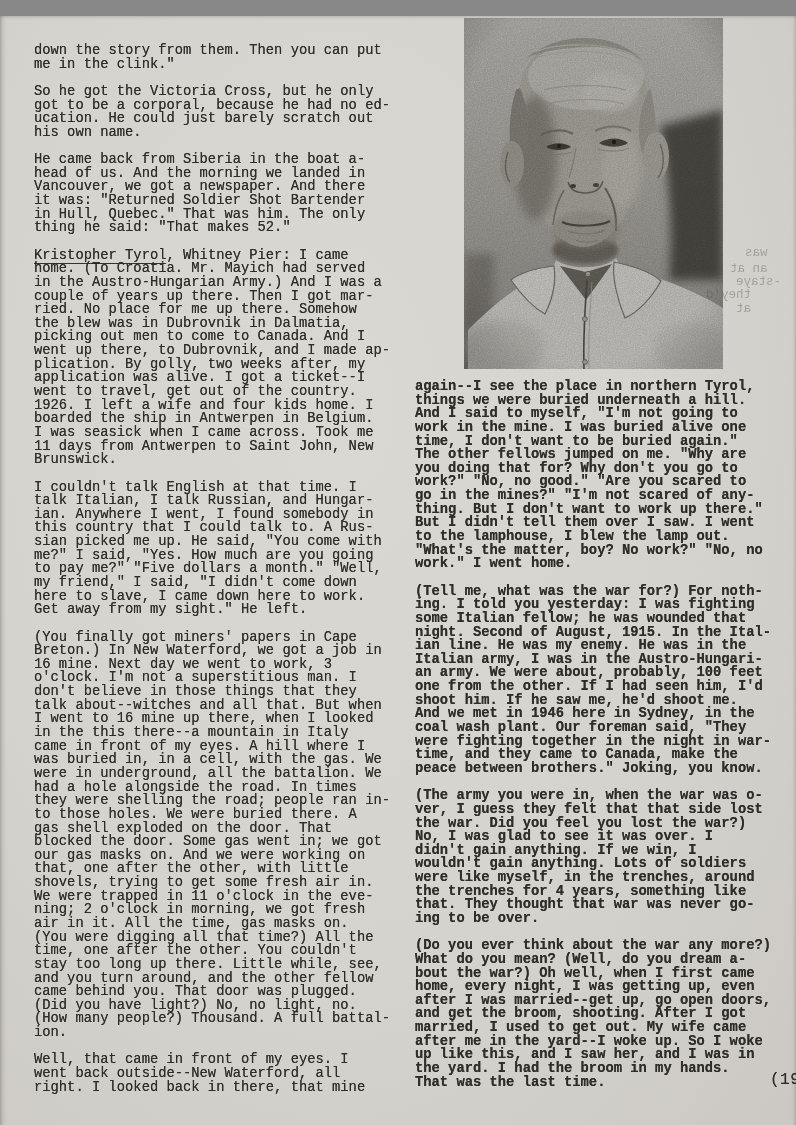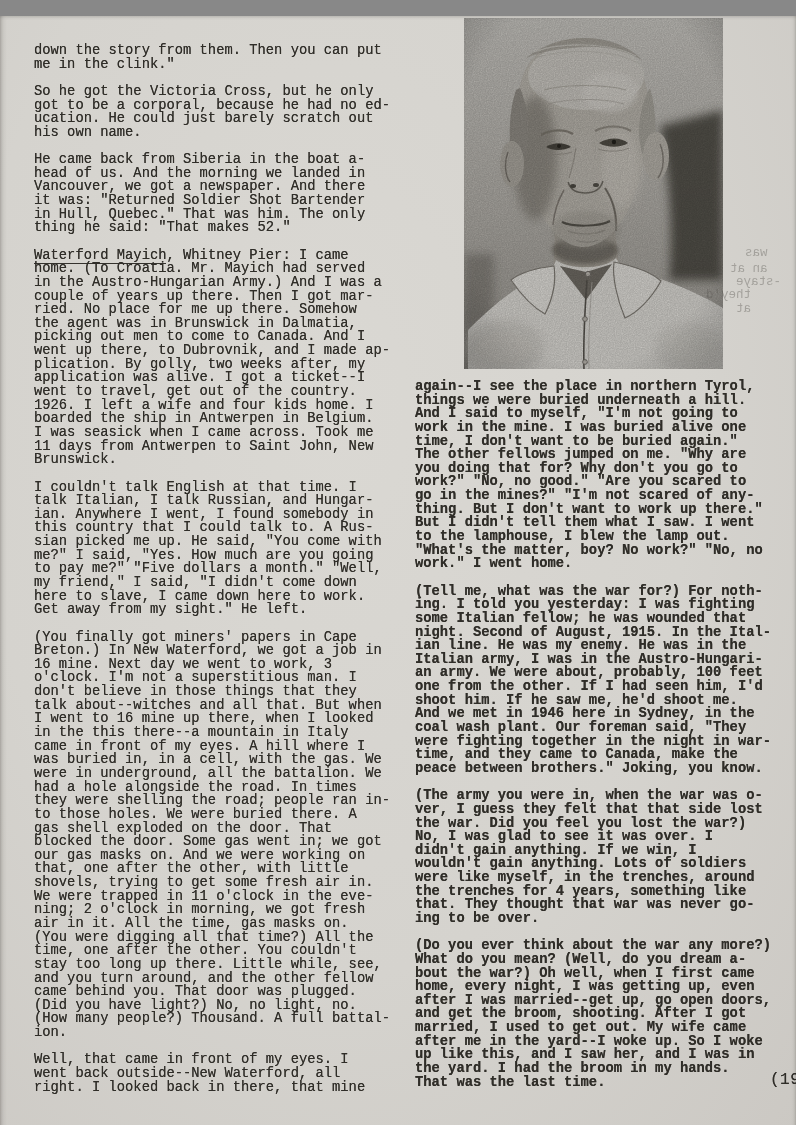--- a/index.html
+++ b/index.html
@@ -68,26 +68,26 @@
       <div class="tline">ucation. He could just barely scratch out</div>
       <div class="tline">his own name.</div>
       <div class="tline">&nbsp;</div>
       <div class="tline">He came back from Siberia in the boat a-</div>
       <div class="tline">head of us. And the morning we landed in</div>
       <div class="tline">Vancouver, we got a newspaper. And there</div>
       <div class="tline">it was: "Returned Soldier Shot Bartender</div>
       <div class="tline">in Hull, Quebec." That was him. The only</div>
       <div class="tline">thing he said: "That makes 52."</div>
       <div class="tline">&nbsp;</div>
-      <div class="tline"><u>Waterford Mayich</u>, Whitney Pier: I came</div>
+      <div class="tline"><u>Kristopher Tyrol</u>, Whitney Pier: I came</div>
       <div class="tline">home. (To Croatia. Mr. Mayich had served</div>
       <div class="tline">in the Austro-Hungarian Army.) And I was a</div>
       <div class="tline">couple of years up there. Then I got mar-</div>
       <div class="tline">ried. No place for me up there. Somehow</div>
-      <div class="tline">the agent was in Brunswick in Dalmatia,</div>
+      <div class="tline">the blew was in Dubrovnik in Dalmatia,</div>
       <div class="tline">picking out men to come to Canada. And I</div>
       <div class="tline">went up there, to Dubrovnik, and I made ap-</div>
       <div class="tline">plication. By golly, two weeks after, my</div>
       <div class="tline">application was alive. I got a ticket--I</div>
       <div class="tline">went to travel, get out of the country.</div>
       <div class="tline">1926. I left a wife and four kids home. I</div>
       <div class="tline">boarded the ship in Antwerpen in Belgium.</div>
       <div class="tline">I was seasick when I came across. Took me</div>
       <div class="tline">11 days from Antwerpen to Saint John, New</div>
       <div class="tline">Brunswick.</div>
@@ -251,21 +251,21 @@
       <div class="tline">again--I see the place in northern Tyrol,</div>
       <div class="tline">things we were buried underneath a hill.</div>
       <div class="tline">And I said to myself, "I'm not going to</div>
       <div class="tline">work in the mine. I was buried alive one</div>
       <div class="tline">time, I don't want to be buried again."</div>
       <div class="tline">The other fellows jumped on me. "Why are</div>
       <div class="tline">you doing that for? Why don't you go to</div>
       <div class="tline">work?" "No, no good." "Are you scared to</div>
       <div class="tline">go in the mines?" "I'm not scared of any-</div>
       <div class="tline">thing. But I don't want to work up there."</div>
-      <div class="tline">But I didn't tell them what I saw. I went</div>
+      <div class="tline">But I didn't tell them over I saw. I went</div>
       <div class="tline">to the lamphouse, I blew the lamp out.</div>
       <div class="tline">"What's the matter, boy? No work?" "No, no</div>
       <div class="tline">work." I went home.</div>
       <div class="tline">&nbsp;</div>
       <div class="tline">(Tell me, what was the war for?) For noth-</div>
       <div class="tline">ing. I told you yesterday: I was fighting</div>
       <div class="tline">some Italian fellow; he was wounded that</div>
       <div class="tline">night. Second of August, 1915. In the Ital-</div>
       <div class="tline">ian line. He was my enemy. He was in the</div>
       <div class="tline">Italian army, I was in the Austro-Hungari-</div>

